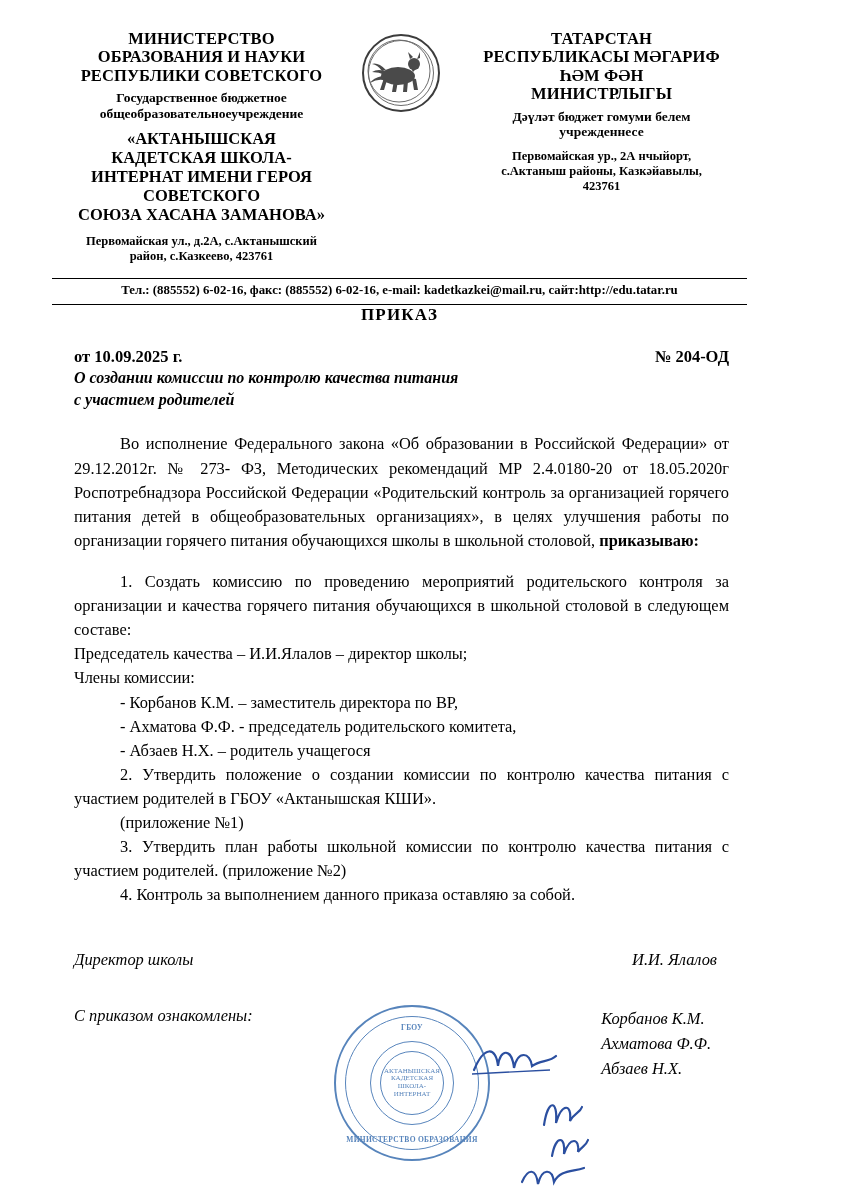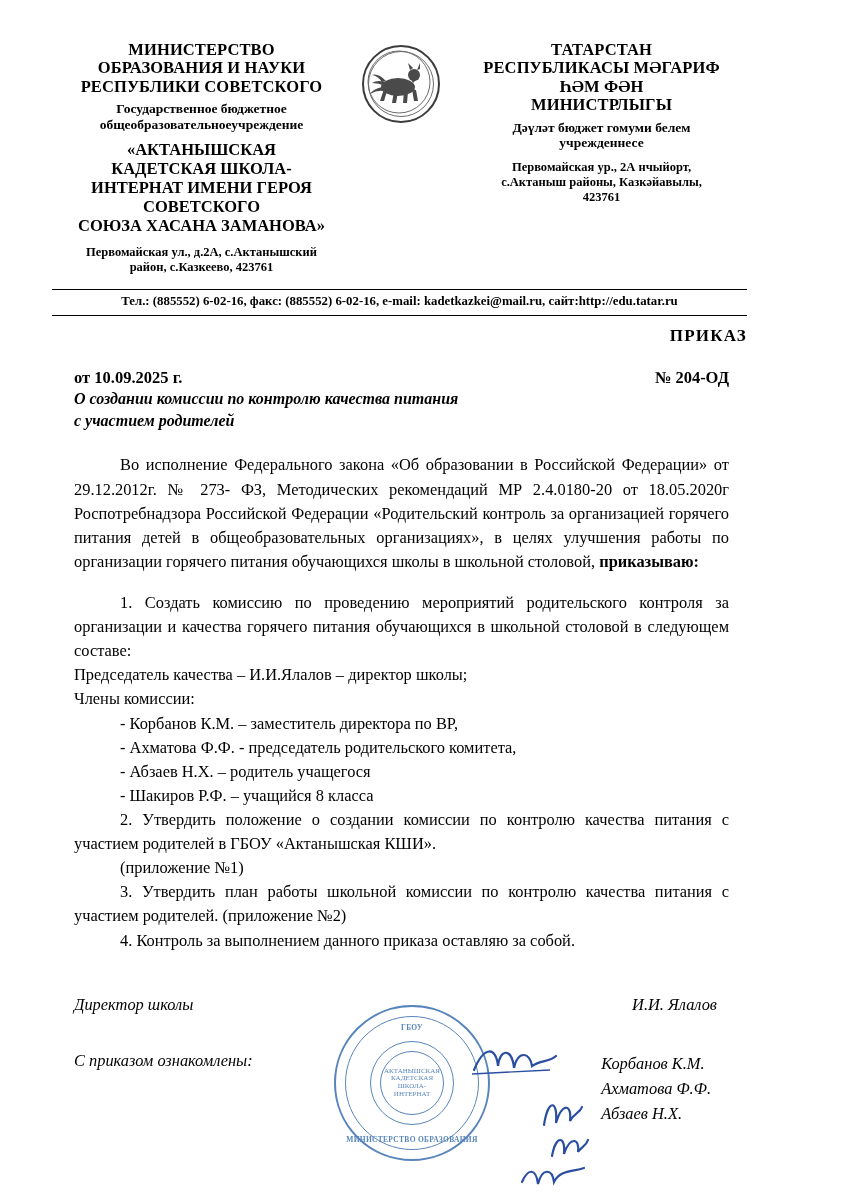--- a/index.html
+++ b/index.html
@@ -14,21 +14,21 @@
     font-family: "Liberation Serif", serif;
     color: #000000;
     overflow: hidden;
   }
 
   .page {
     position: relative;
     width: 799px;
     height: 1200px;
     box-sizing: border-box;
-    padding: 41px 52px 0 52px;
+    padding: 30px 52px 0 52px;
   }
 
   
   .letterhead {
     display: flex;
     flex-direction: row;
     align-items: flex-start;
     justify-content: space-between;
   }
   .lh-col {
@@ -98,25 +98,24 @@
     font-weight: bold;
     line-height: 1.25;
   }
   .contact-under {
     border-top: 1.5px solid #000;
     margin-top: 5px;
   }
 
   
   .doc-title {
-    text-align: right;
+    text-align: center;
     font-size: 17px;
     font-weight: bold;
     letter-spacing: 1.2px;
-    margin-top: 10px;
   }
 
   .meta-row {
     display: flex;
     justify-content: space-between;
     align-items: baseline;
     margin-top: 22px;
     padding: 0 18px 0 22px;
     font-size: 16.5px;
     font-weight: bold;
@@ -336,21 +335,20 @@
       <span>Во исполнение Федерального закона «Об образовании в Российской Федерации» от 29.12.2012г. № 273- ФЗ, Методических рекомендаций МР 2.4.0180-20 от 18.05.2020г Роспотребнадзора Российской Федерации «Родительский контроль за организацией горячего питания детей в общеобразовательных организациях», в целях улучшения работы по организации горячего питания обучающихся школы в школьной столовой,</span>
       <span class="strong">приказываю:</span>
     </p>
 
     <p class="p-indent gap-top">1. Создать комиссию по проведению мероприятий родительского контроля за организации и качества горячего питания обучающихся в школьной столовой в следующем составе:</p>
     <p class="nowrap-line">Председатель качества – И.И.Ялалов – директор школы;</p>
     <p class="nowrap-line">Члены комиссии:</p>
     <p class="dash-item">- Корбанов К.М. – заместитель директора по ВР,</p>
     <p class="dash-item">- Ахматова Ф.Ф. - председатель родительского комитета,</p>
     <p class="dash-item">- Абзаев Н.Х. – родитель учащегося</p>
-    <p class="dash-item">- Шакиров Р.Ф. – учащийся 8 класса</p>
 
     <p class="p-indent">2. Утвердить положение о создании комиссии по контролю качества питания с участием родителей в ГБОУ «Актанышская КШИ».</p>
     <p class="dash-item">(приложение №1)</p>
     <p class="p-indent">3. Утвердить план работы школьной комиссии по контролю качества питания с участием родителей. (приложение №2)</p>
     <p class="p-indent">4. Контроль за выполнением данного приказа оставляю за собой.</p>
   </div>
 
   <div class="sig-block">
     <div class="sig-row">
       <div>Директор школы</div>

